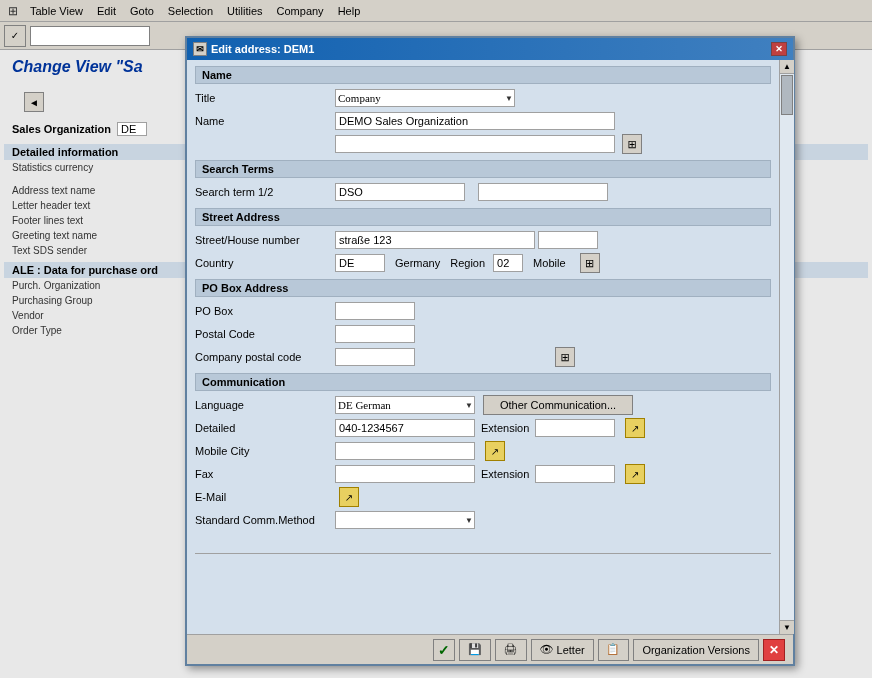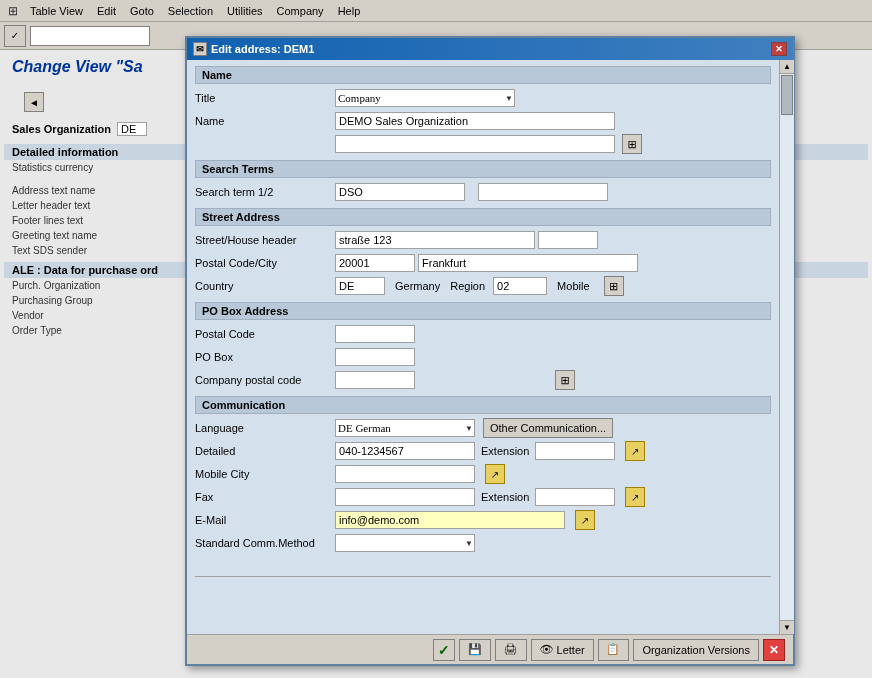--- a/index.html
+++ b/index.html
@@ -293,21 +293,21 @@
 
     .region-row {
       display: flex;
       align-items: center;
       gap: 4px;
     }
 
     .other-comm-btn {
       background: #d4d0c8;
       border: 1px solid #808080;
-      padding: 2px 6px;
+      padding: 2px 16px;
       font-size: 11px;
       cursor: pointer;
       height: 20px;
       display: flex;
       align-items: center;
     }
 
     
     .modal-vscroll {
       position: absolute;
@@ -448,55 +448,48 @@
       <span class="form-label">Search term 1/2</span>
       <div style="display:flex; gap:13px;">
         <input class="form-input form-input-half" type="text" value="DSO" style="">
         <input class="form-input form-input-half" type="text" value="" style="">
       </div>
     </div>
 
     <div class="section-header">Street Address</div>
 
     <div class="form-row">
-      <span class="form-label">Street/House header</span>
+      <span class="form-label">Street/House number</span>
       <div style="display:flex; gap:3px; align-items:flex-end;">
         <input class="form-input" style="width: 200px;" type="text" value="straße 123">
         <input class="form-input" style="width: 60px;" type="text" value="">
       </div>
     </div>
 
-    <div class="form-row">
-      <span class="form-label">Postal Code/City</span>
-      <div style="display:flex; gap:3px;">
-        <input class="form-input form-input-small" type="text" value="20001" style="">
-        <input class="form-input" style="width: 220px;" type="text" value="Frankfurt">
-      </div>
-    </div>
 
     <div class="form-row">
       <span class="form-label">Country</span>
       <div class="region-row">
         <input class="form-input form-input-xsmall" type="text" value="DE" style="">
         <span style="font-size:11px; padding:0 6px;">Germany</span>
         <span style="font-size:11px;">Region</span>
-        <input class="form-input form-input-xsmall" type="text" style="width: 54px; margin-left: 4px;" value="02">
+        <input class="form-input form-input-xsmall" type="text" style="width: 30px; margin-left: 4px;" value="02">
         <span style="font-size:11px; padding:0 6px;">Mobile</span>
         <div class="icon-btn">⊞</div>
       </div>
     </div>
 
     <div class="section-header">PO Box Address</div>
 
     <div class="form-row">
+      <span class="form-label">PO Box</span>
+      <input class="form-input form-input-small" type="text" value="" style="">
+    </div>
+    <div class="form-row">
       <span class="form-label">Postal Code</span>
-      <input class="form-input form-input-small" type="text" value="" style="">
-    </div>
-    <div class="form-row">
-      <span class="form-label">PO Box</span>
       <input class="form-input form-input-small" type="text" value="" style="">
     </div>
     <div class="form-row">
       <span class="form-label">Company postal code</span>
       <div style="display:flex; align-items:center;">
         <input class="form-input form-input-small" type="text" value="" style="">
         <div class="icon-btn" style="margin-left:140px;">⊞</div>
       </div>
     </div>
 
@@ -539,21 +532,20 @@
         <input class="form-input" style="width: 140px;" type="text" value="">
         <span style="font-size:11px;">Extension</span>
         <input class="form-input" style="width: 80px;" type="text" value="">
         <div class="arrow-icon-btn">↗</div>
       </div>
     </div>
 
     <div class="form-row">
       <span class="form-label">E-Mail</span>
       <div style="display:flex; align-items:center; gap:6px;">
-        <input class="form-input email-highlight" style="width: 230px;" type="text" value="info@demo.com">
         <div class="arrow-icon-btn">↗</div>
       </div>
     </div>
 
     <div class="form-row">
       <span class="form-label">Standard Comm.Method</span>
       <div class="select-wrapper">
         <select class="form-select" style="width:140px;">
           <option></option>
         </select>

